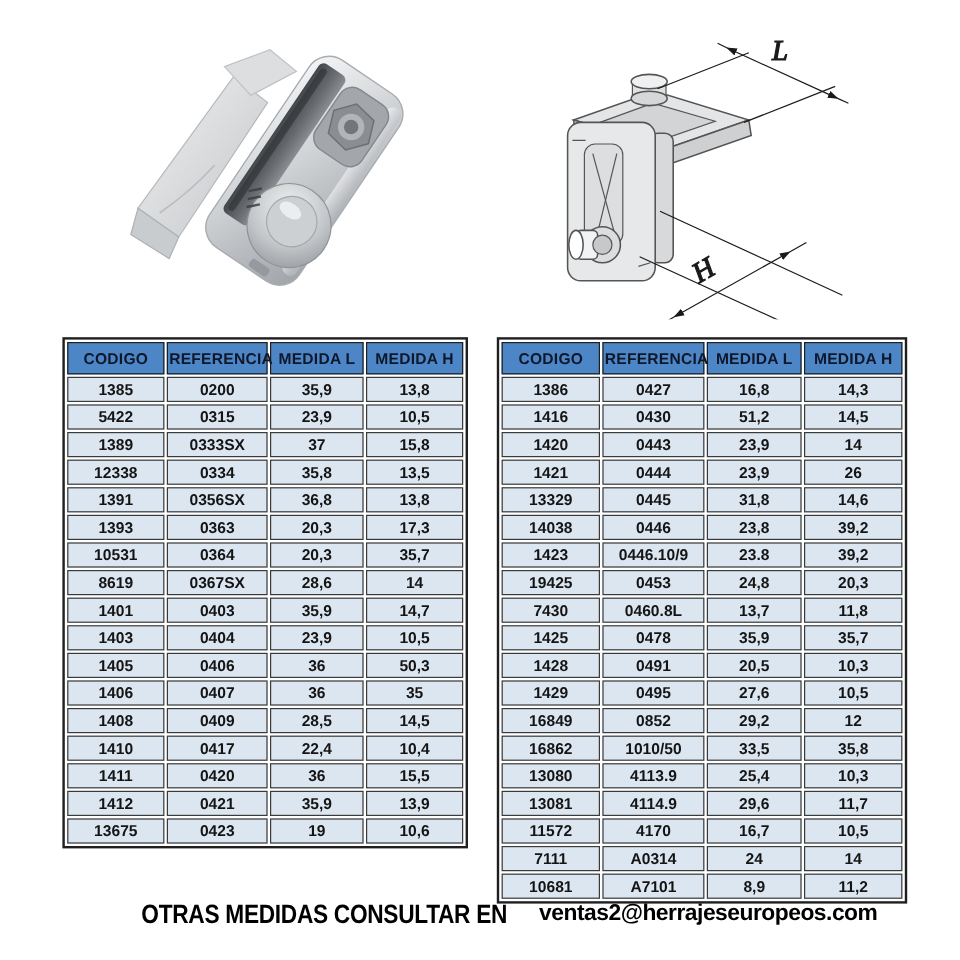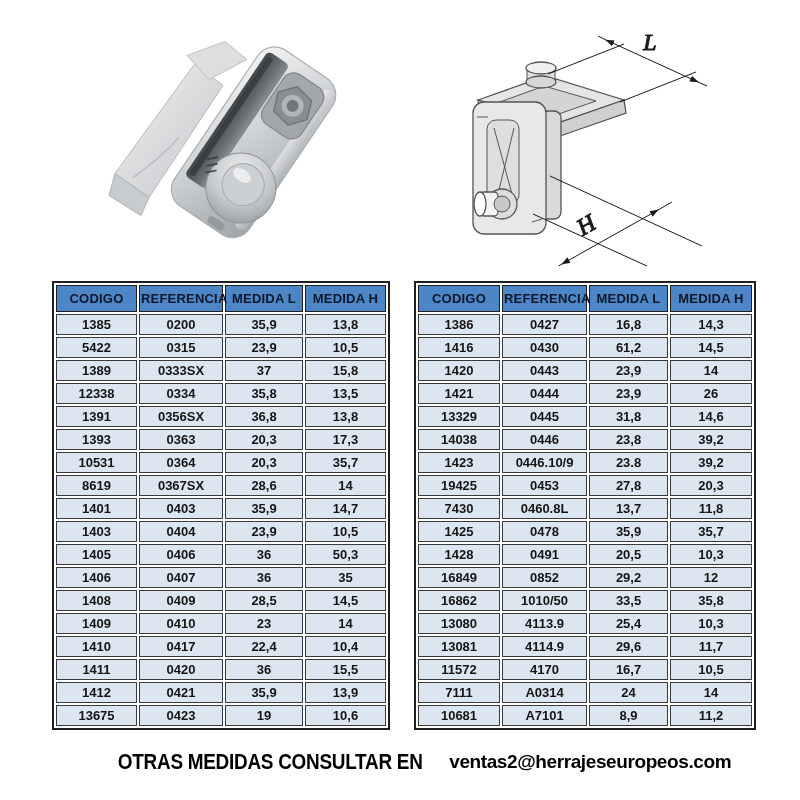--- a/index.html
+++ b/index.html
@@ -272,26 +272,20 @@
         <td>36</td>
         <td>35</td>
       </tr>
       <tr>
         <td>1408</td>
         <td>0409</td>
         <td>28,5</td>
         <td>14,5</td>
       </tr>
       <tr>
-        <td>1409</td>
-        <td>0410</td>
-        <td>23</td>
-        <td>14</td>
-      </tr>
-      <tr>
         <td>1410</td>
         <td>0417</td>
         <td>22,4</td>
         <td>10,4</td>
       </tr>
       <tr>
         <td>1411</td>
         <td>0420</td>
         <td>36</td>
         <td>15,5</td>
@@ -322,21 +316,21 @@
     <tbody>
       <tr>
         <td>1386</td>
         <td>0427</td>
         <td>16,8</td>
         <td>14,3</td>
       </tr>
       <tr>
         <td>1416</td>
         <td>0430</td>
-        <td>61,2</td>
+        <td>51,2</td>
         <td>14,5</td>
       </tr>
       <tr>
         <td>1420</td>
         <td>0443</td>
         <td>23,9</td>
         <td>14</td>
       </tr>
       <tr>
         <td>1421</td>
@@ -358,21 +352,21 @@
       </tr>
       <tr>
         <td>1423</td>
         <td>0446.10/9</td>
         <td>23.8</td>
         <td>39,2</td>
       </tr>
       <tr>
         <td>19425</td>
         <td>0453</td>
-        <td>27,8</td>
+        <td>24,8</td>
         <td>20,3</td>
       </tr>
       <tr>
         <td>7430</td>
         <td>0460.8L</td>
         <td>13,7</td>
         <td>11,8</td>
       </tr>
       <tr>
         <td>1425</td>
@@ -380,20 +374,26 @@
         <td>35,9</td>
         <td>35,7</td>
       </tr>
       <tr>
         <td>1428</td>
         <td>0491</td>
         <td>20,5</td>
         <td>10,3</td>
       </tr>
       <tr>
+        <td>1429</td>
+        <td>0495</td>
+        <td>27,6</td>
+        <td>10,5</td>
+      </tr>
+      <tr>
         <td>16849</td>
         <td>0852</td>
         <td>29,2</td>
         <td>12</td>
       </tr>
       <tr>
         <td>16862</td>
         <td>1010/50</td>
         <td>33,5</td>
         <td>35,8</td>

